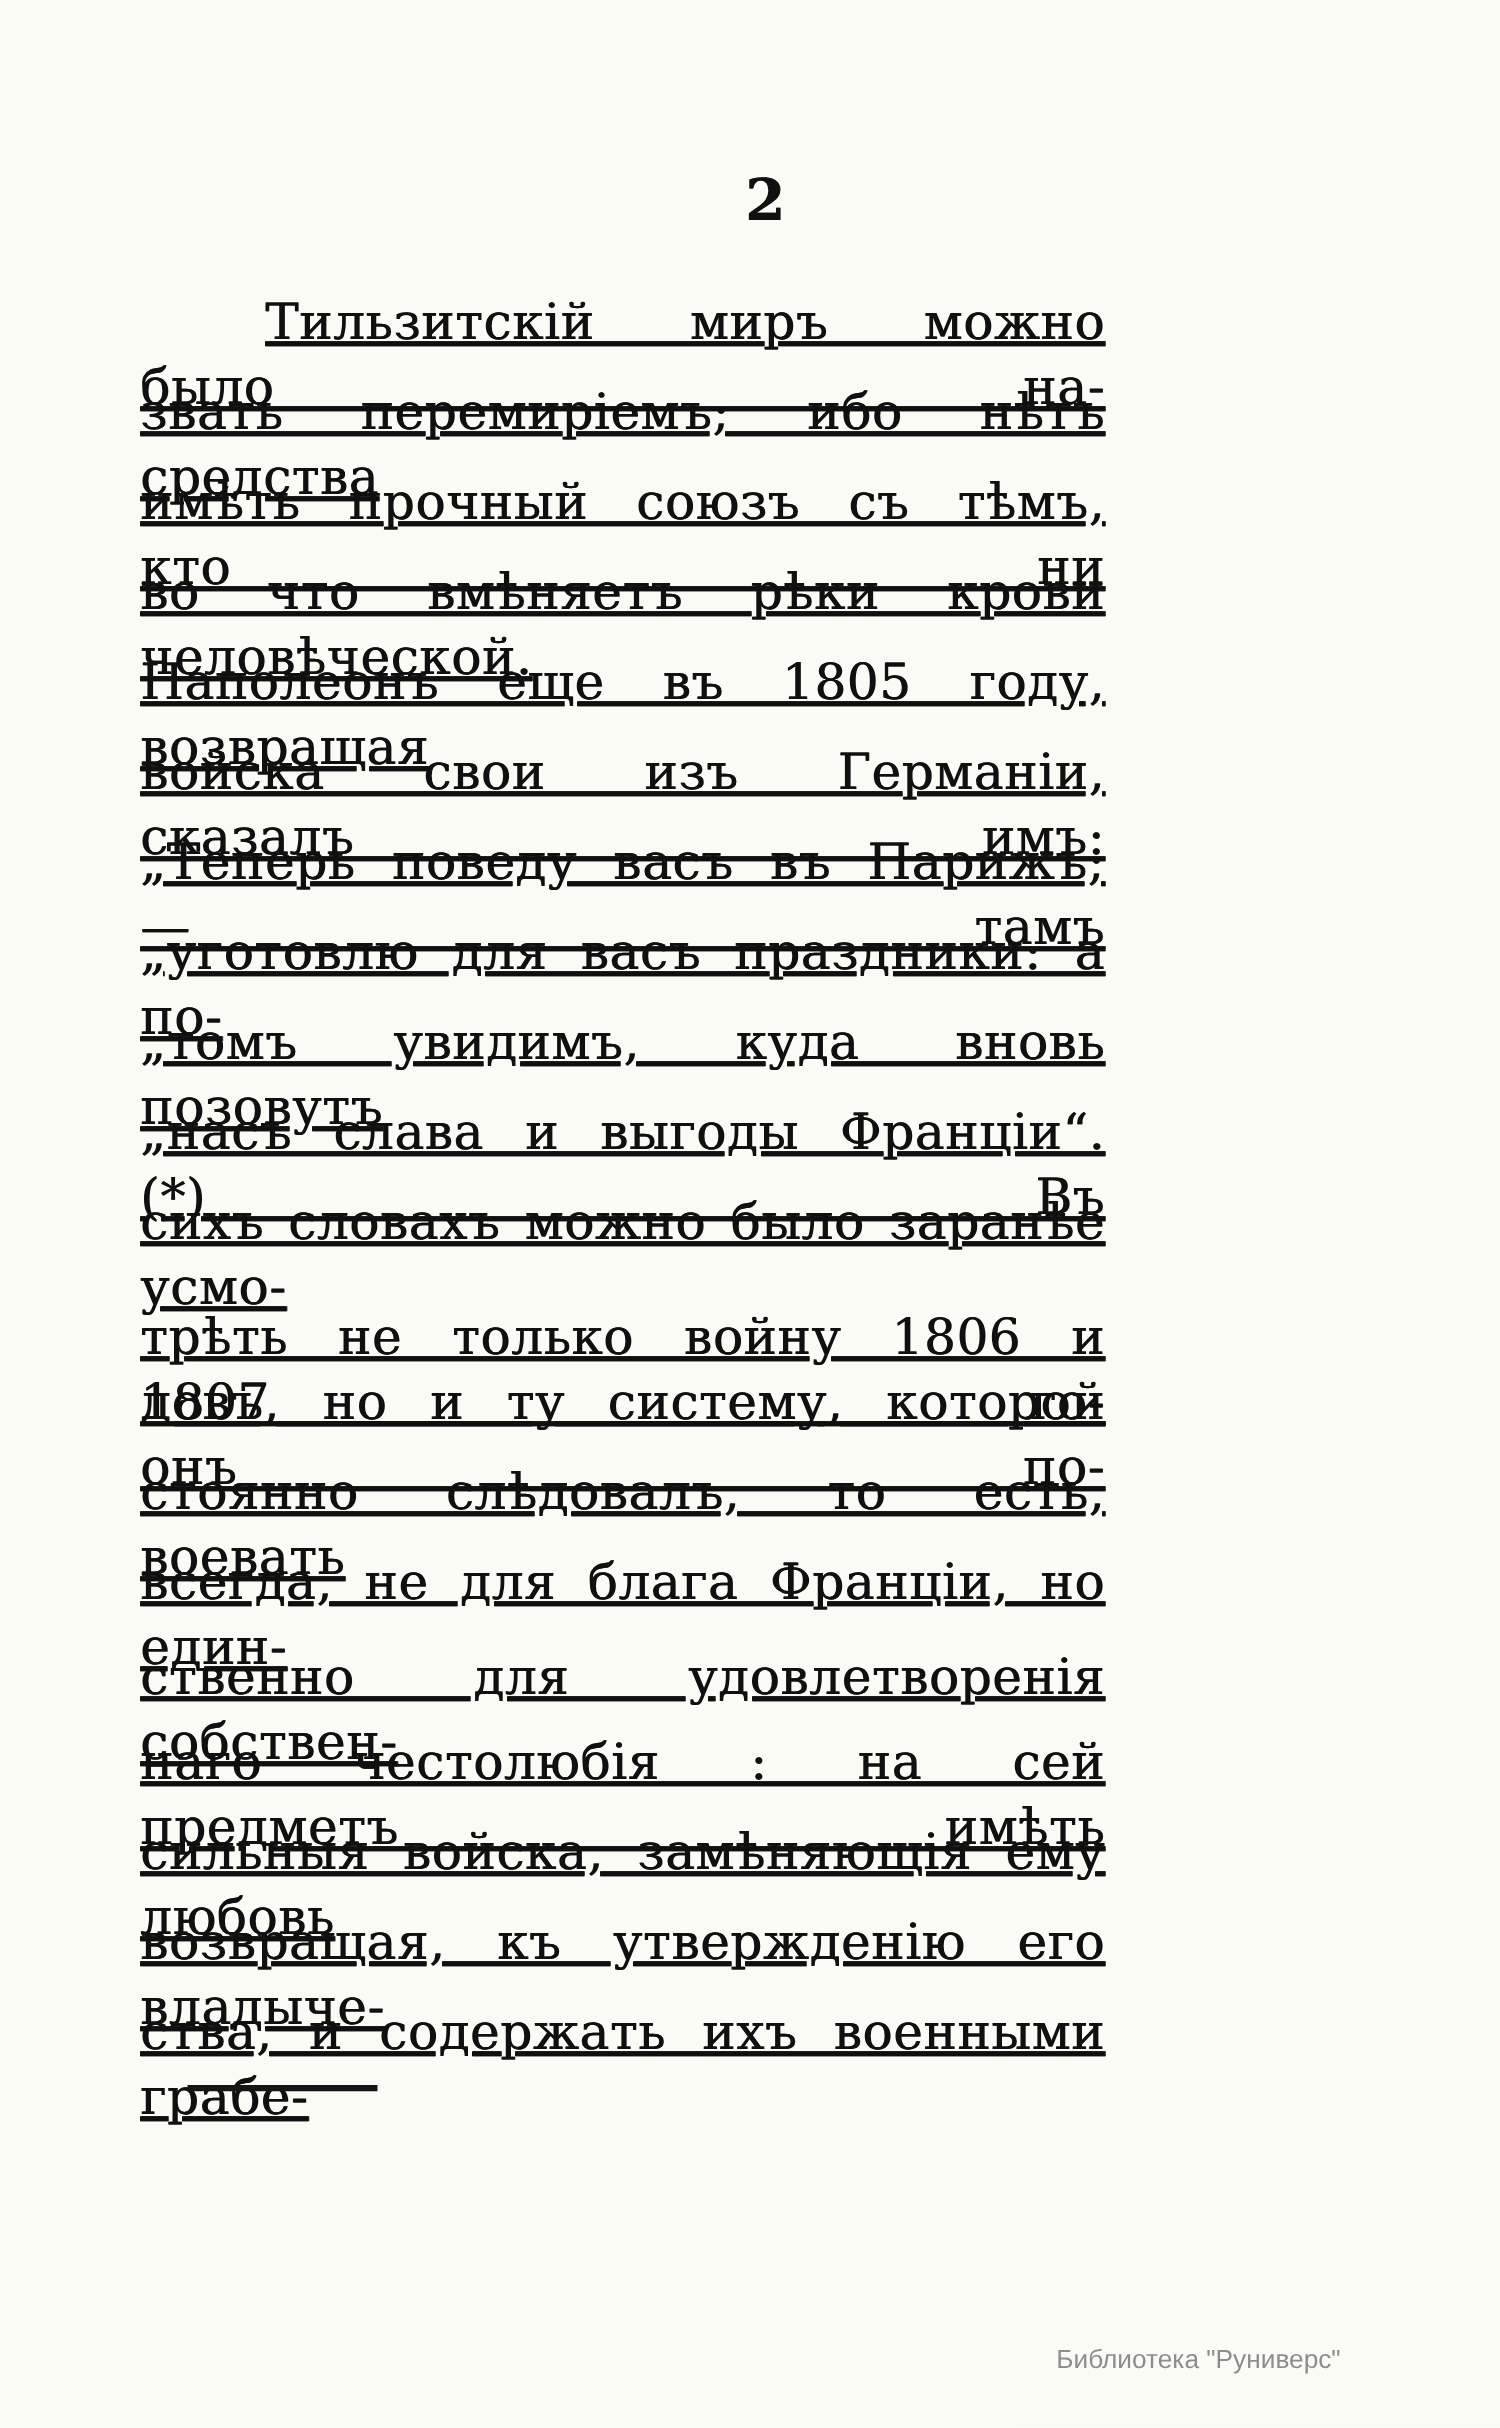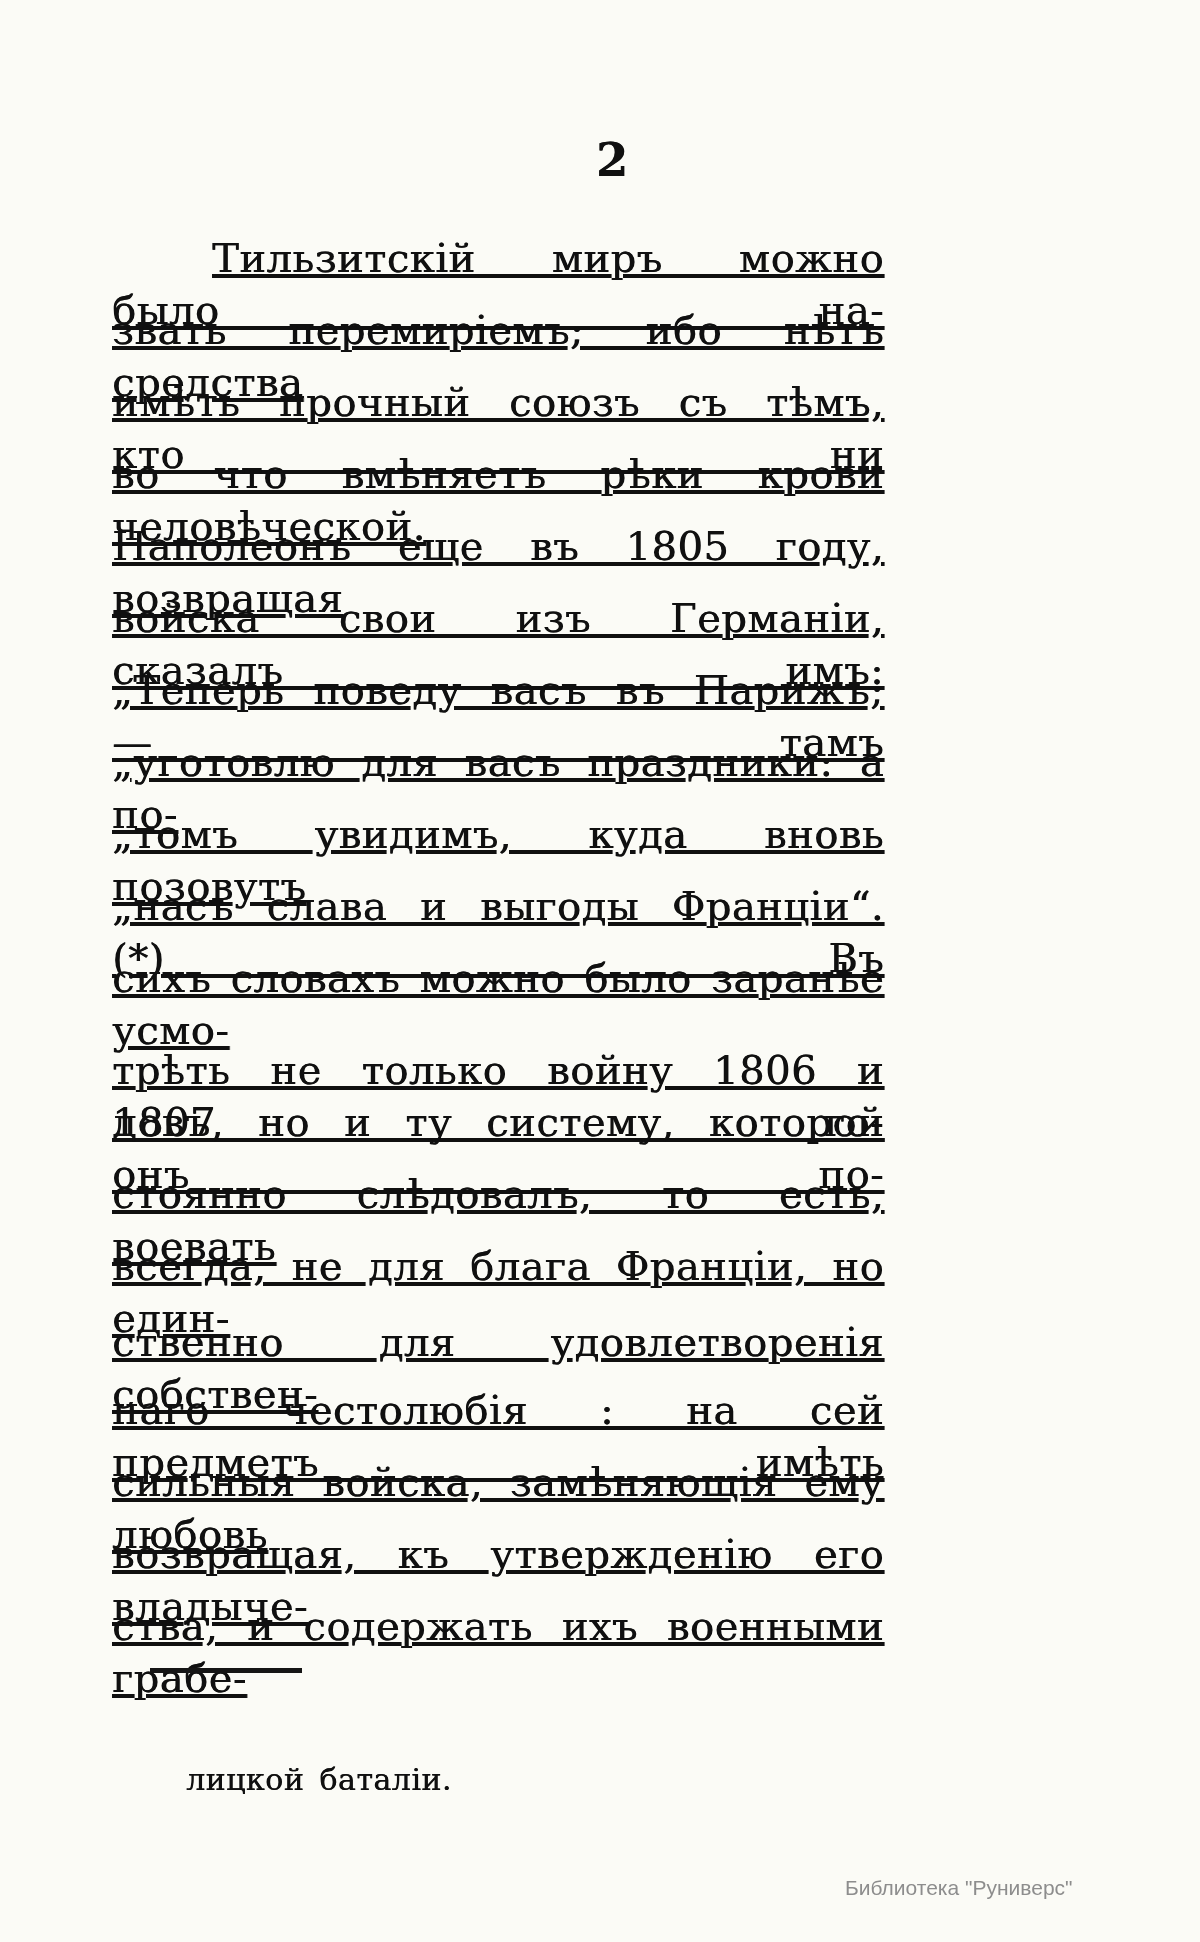--- a/index.html
+++ b/index.html
@@ -117,17 +117,16 @@
     <div class="line" style="top:1316px">ственно для удовлетворенія собствен-</div>
     <div class="line" style="top:1384px">наго честолюбія : на сей предметъ имѣть</div>
     <div class="line" style="top:1456px">сильныя войска, замѣняющія ему любовь</div>
     <div class="line" style="top:1528px">возвращая, къ утвержденію его владыче-</div>
     <div class="line" style="top:1600px">ства, и содержать ихъ военными грабе-</div>
   </div>
 
   <div class="footnote-rule"></div>
 
 
-  <div class="footnote-line second" style="top:1760px">лицкой баталіи.</div>
 
   <div class="watermark">Библиотека "Руниверс"</div>
 
 </div>
 
 </body></html>

